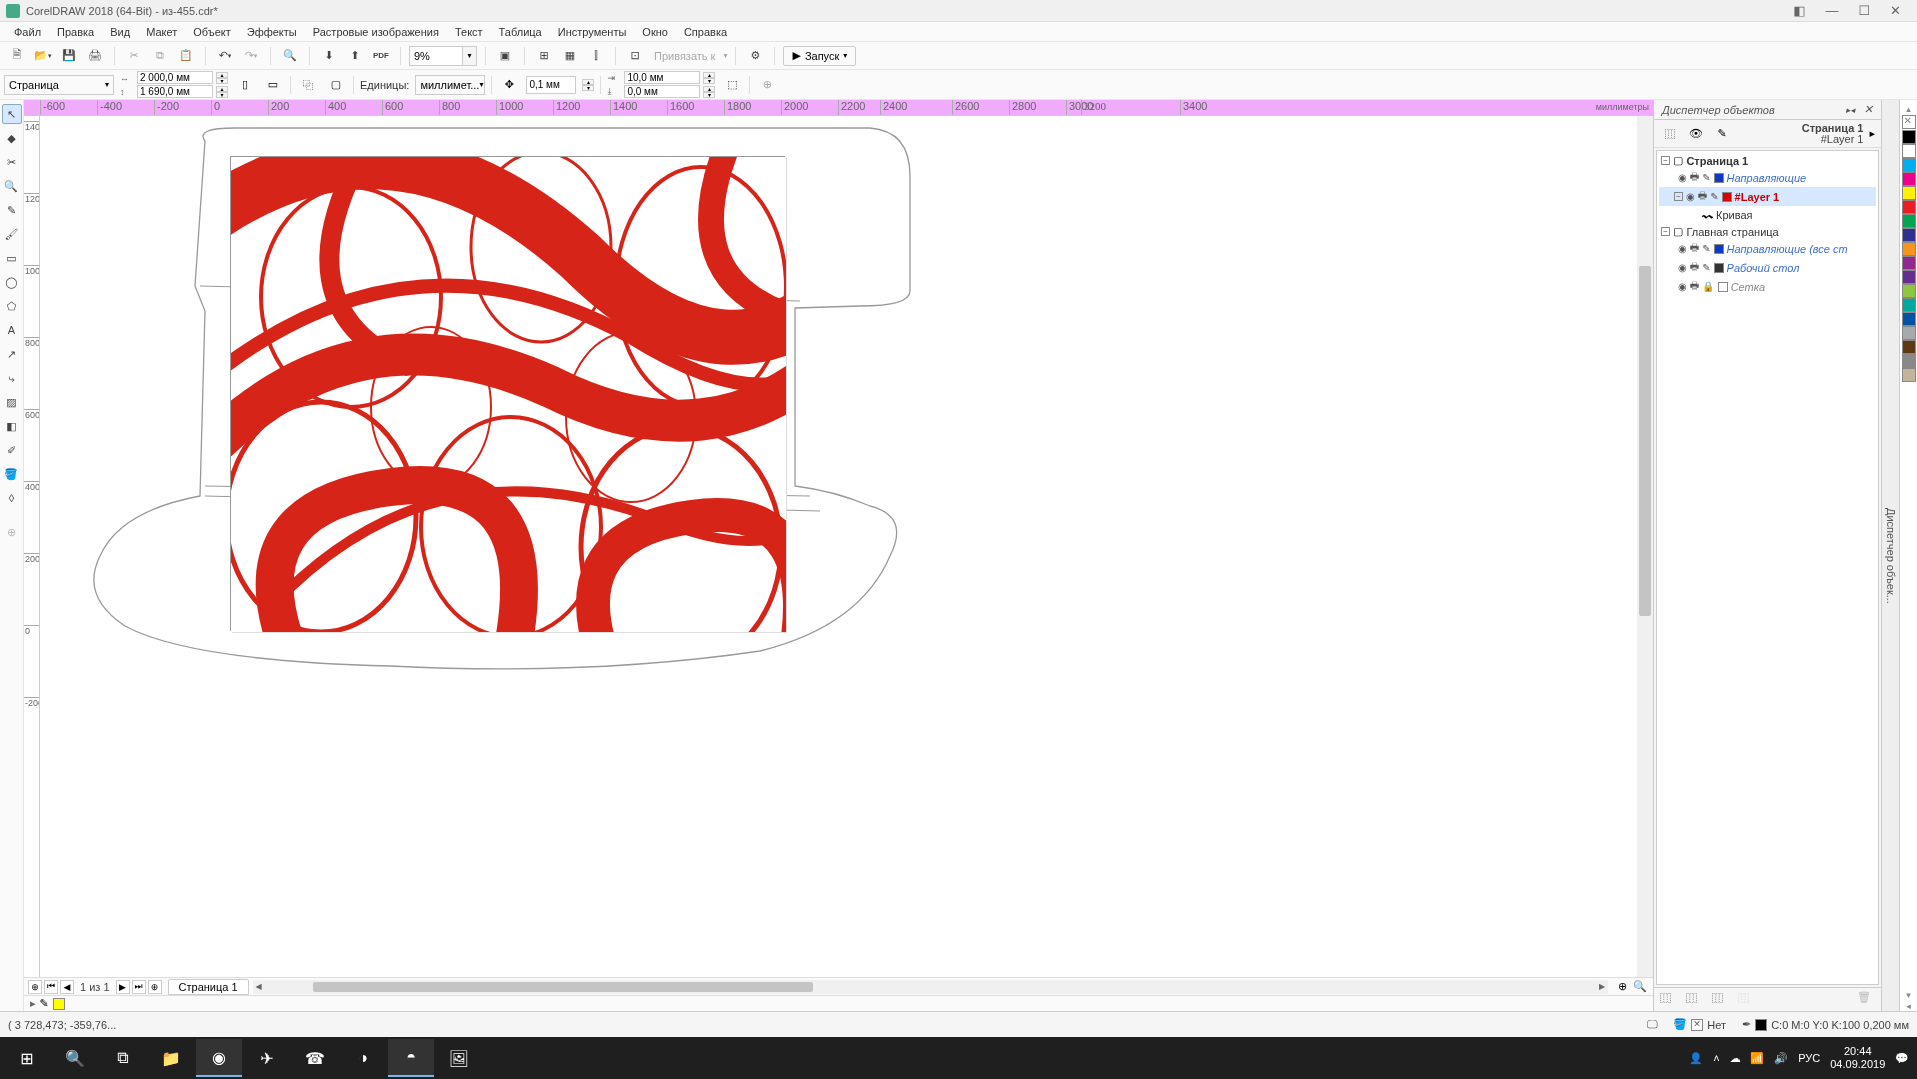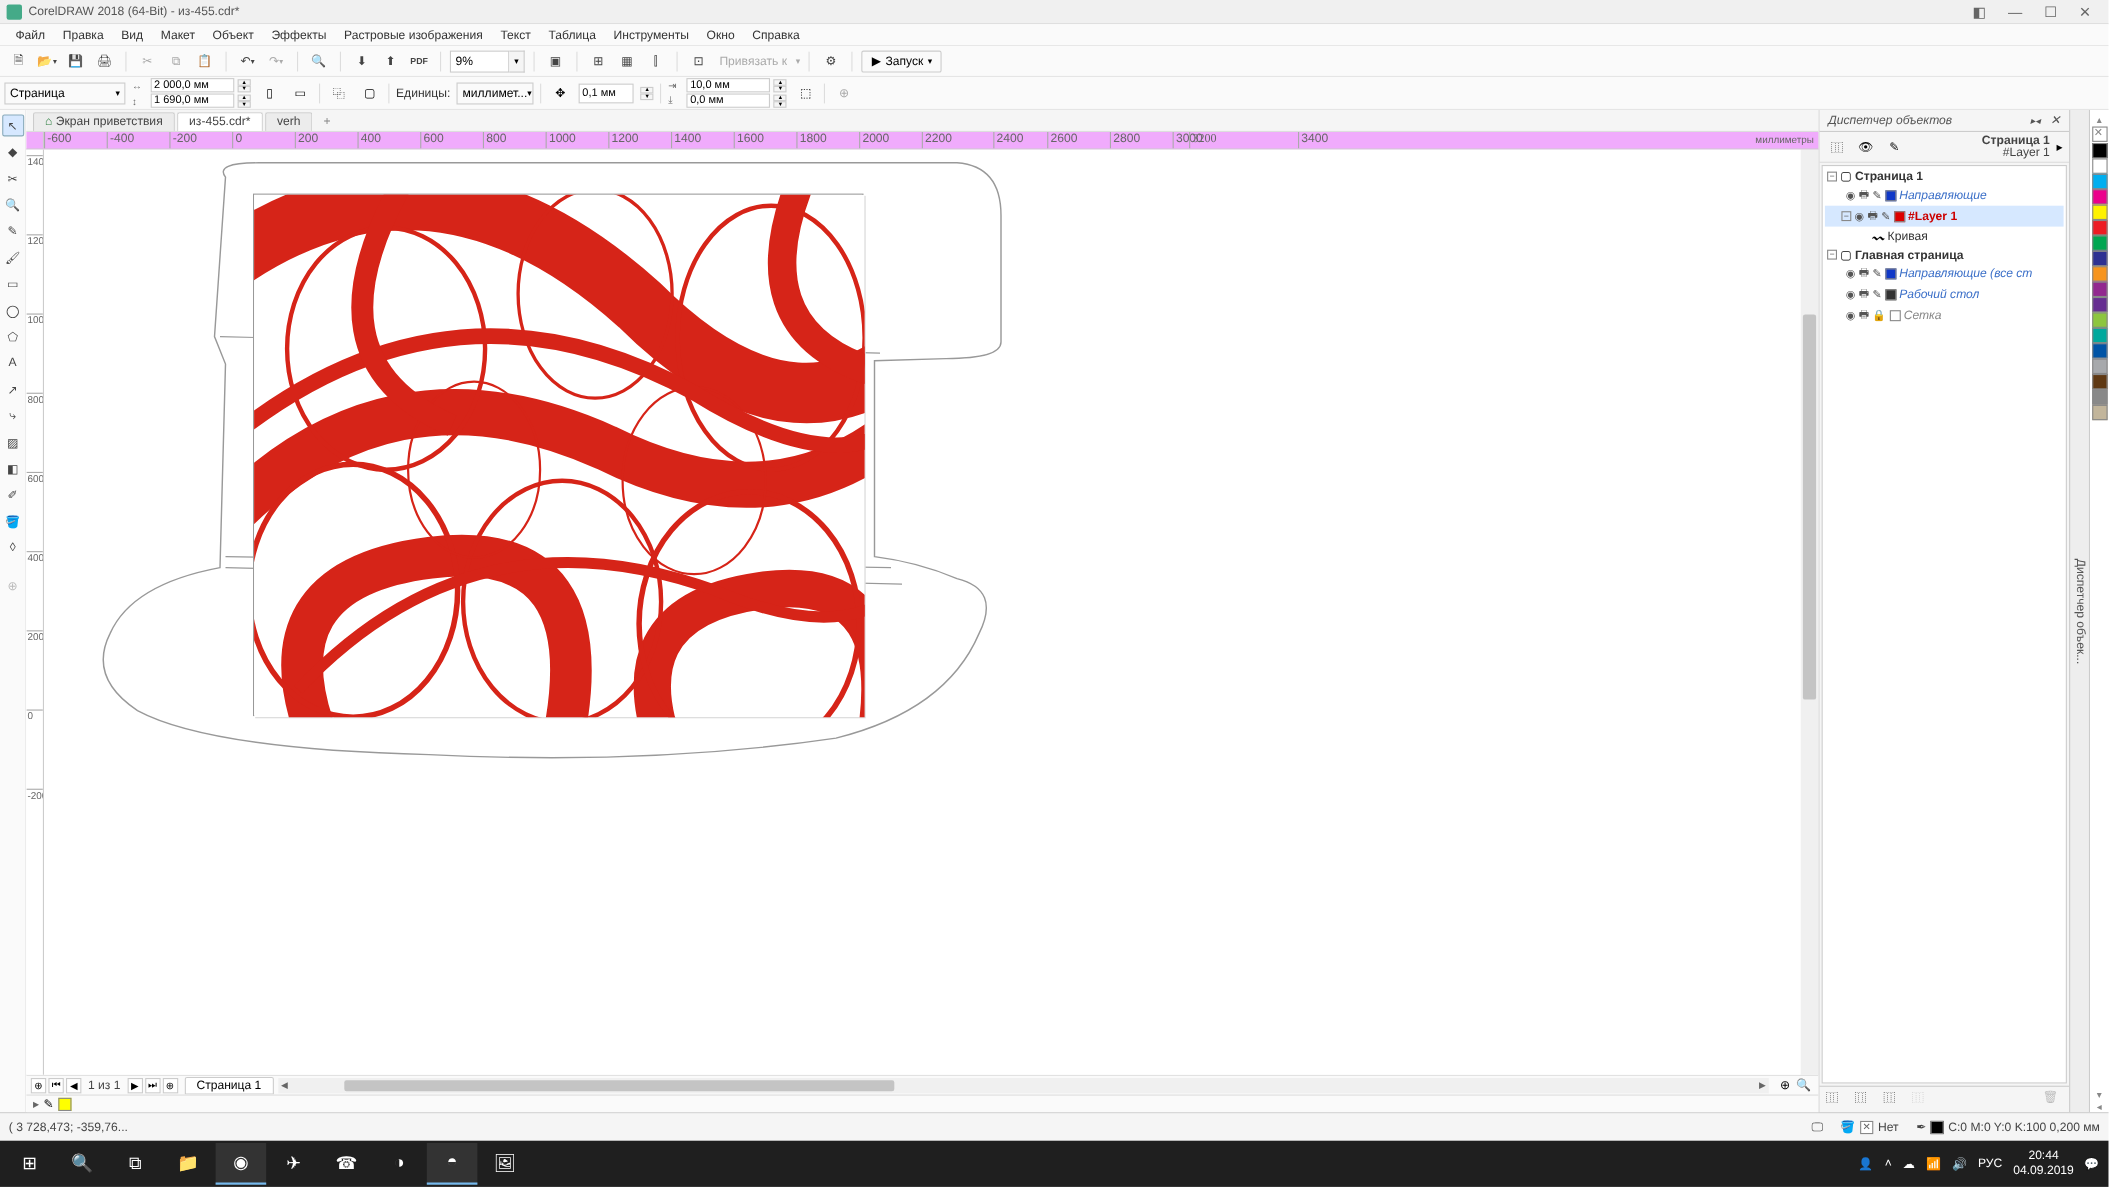--- a/index.html
+++ b/index.html
@@ -280,52 +280,40 @@
     <div class="tool">◧</div>
     <div class="tool">✐</div>
     <div class="tool">🪣</div>
     <div class="tool">◊</div>
     <div style="height:6px;"></div>
     <div class="tool" style="color:#bbb;">⊕</div>
   </div>
 
   <div class="draw-col">
 
-    <div class="doc-tabs">
-      <div class="dtab">
-        <span style="color:#2a7e3e;">⌂</span> <span>Экран приветствия</span>
-      </div>
-      <div class="dtab active">
-        <span>из-455.cdr*</span>
-      </div>
-      <div class="dtab">
-        <span>verh</span>
-      </div>
-      <div class="add-tab">+</div>
-    </div>
 
     <div class="ruler-h">
       <div style="width:16px; border-right:1px solid #ccc;"></div>
       <div style="flex:1; position:relative;" id="ruler-h-ticks">
           <div class="tick" style="left: 0px;">-600</div>
           <div class="tick" style="left: 57px;">-400</div>
           <div class="tick" style="left: 114px;">-200</div>
           <div class="tick" style="left: 171px;">0</div>
           <div class="tick" style="left: 228px;">200</div>
           <div class="tick" style="left: 285px;">400</div>
           <div class="tick" style="left: 342px;">600</div>
           <div class="tick" style="left: 399px;">800</div>
           <div class="tick" style="left: 456px;">1000</div>
           <div class="tick" style="left: 513px;">1200</div>
           <div class="tick" style="left: 570px;">1400</div>
           <div class="tick" style="left: 627px;">1600</div>
           <div class="tick" style="left: 684px;">1800</div>
           <div class="tick" style="left: 741px;">2000</div>
           <div class="tick" style="left: 798px;">2200</div>
-          <div class="tick" style="left: 863px;">2400</div>
+          <div class="tick" style="left: 840px;">2400</div>
           <div class="tick" style="left: 912px;">2600</div>
           <div class="tick" style="left: 969px;">2800</div>
           <div class="tick" style="left: 1026px;">3000</div>
           <div class="tick" style="left: 1041px; font-family: Liberation Serif, serif;">3200</div>
           <div class="tick" style="left: 1140px;">3400</div>
         </div>
       <span class="ruler-label-h">миллиметры</span>
     </div>
 
     <div class="canvas-row">
@@ -454,21 +442,21 @@
         <span class="lbl red">#Layer 1</span>
       </div>
       <div class="tree-row">
         <span class="indent" style="width:38px;"></span>
         <span>〰</span>
         <span class="lbl">Кривая</span>
       </div>
       <div class="tree-row">
         <span class="exp">−</span>
         <span>▢</span>
-        <span class="lbl" style="font-weight:bold;">Главная страница</span>
+        <span class="lbl" style="font-weight:normal;">Главная страница</span>
       </div>
       <div class="tree-row">
         <span class="indent" style="width:14px;"></span>
         <span class="eye">◉</span>
         <span class="eye">🖶</span>
         <span class="eye">✎</span>
         <span class="sw-sm" style="background:#1038c8;"></span>
         <span class="lbl blue-i">Направляющие (все ст</span>
       </div>
       <div class="tree-row">

